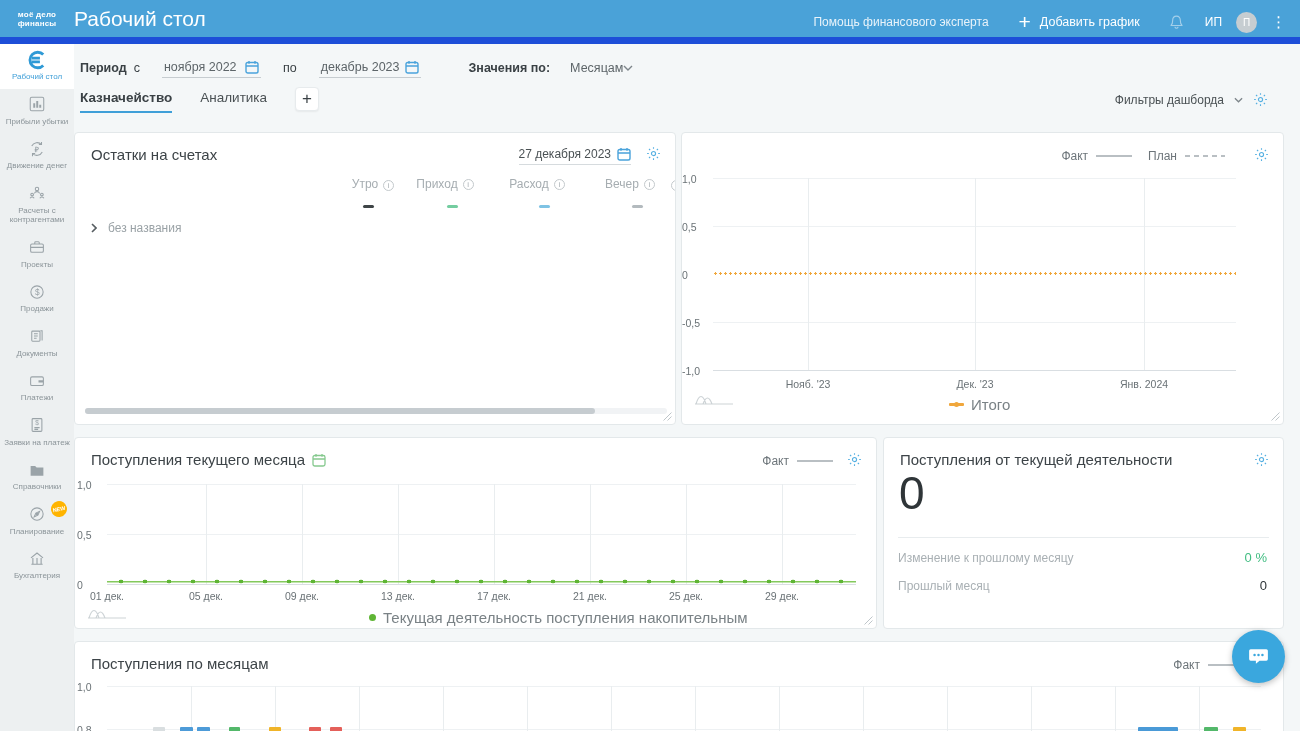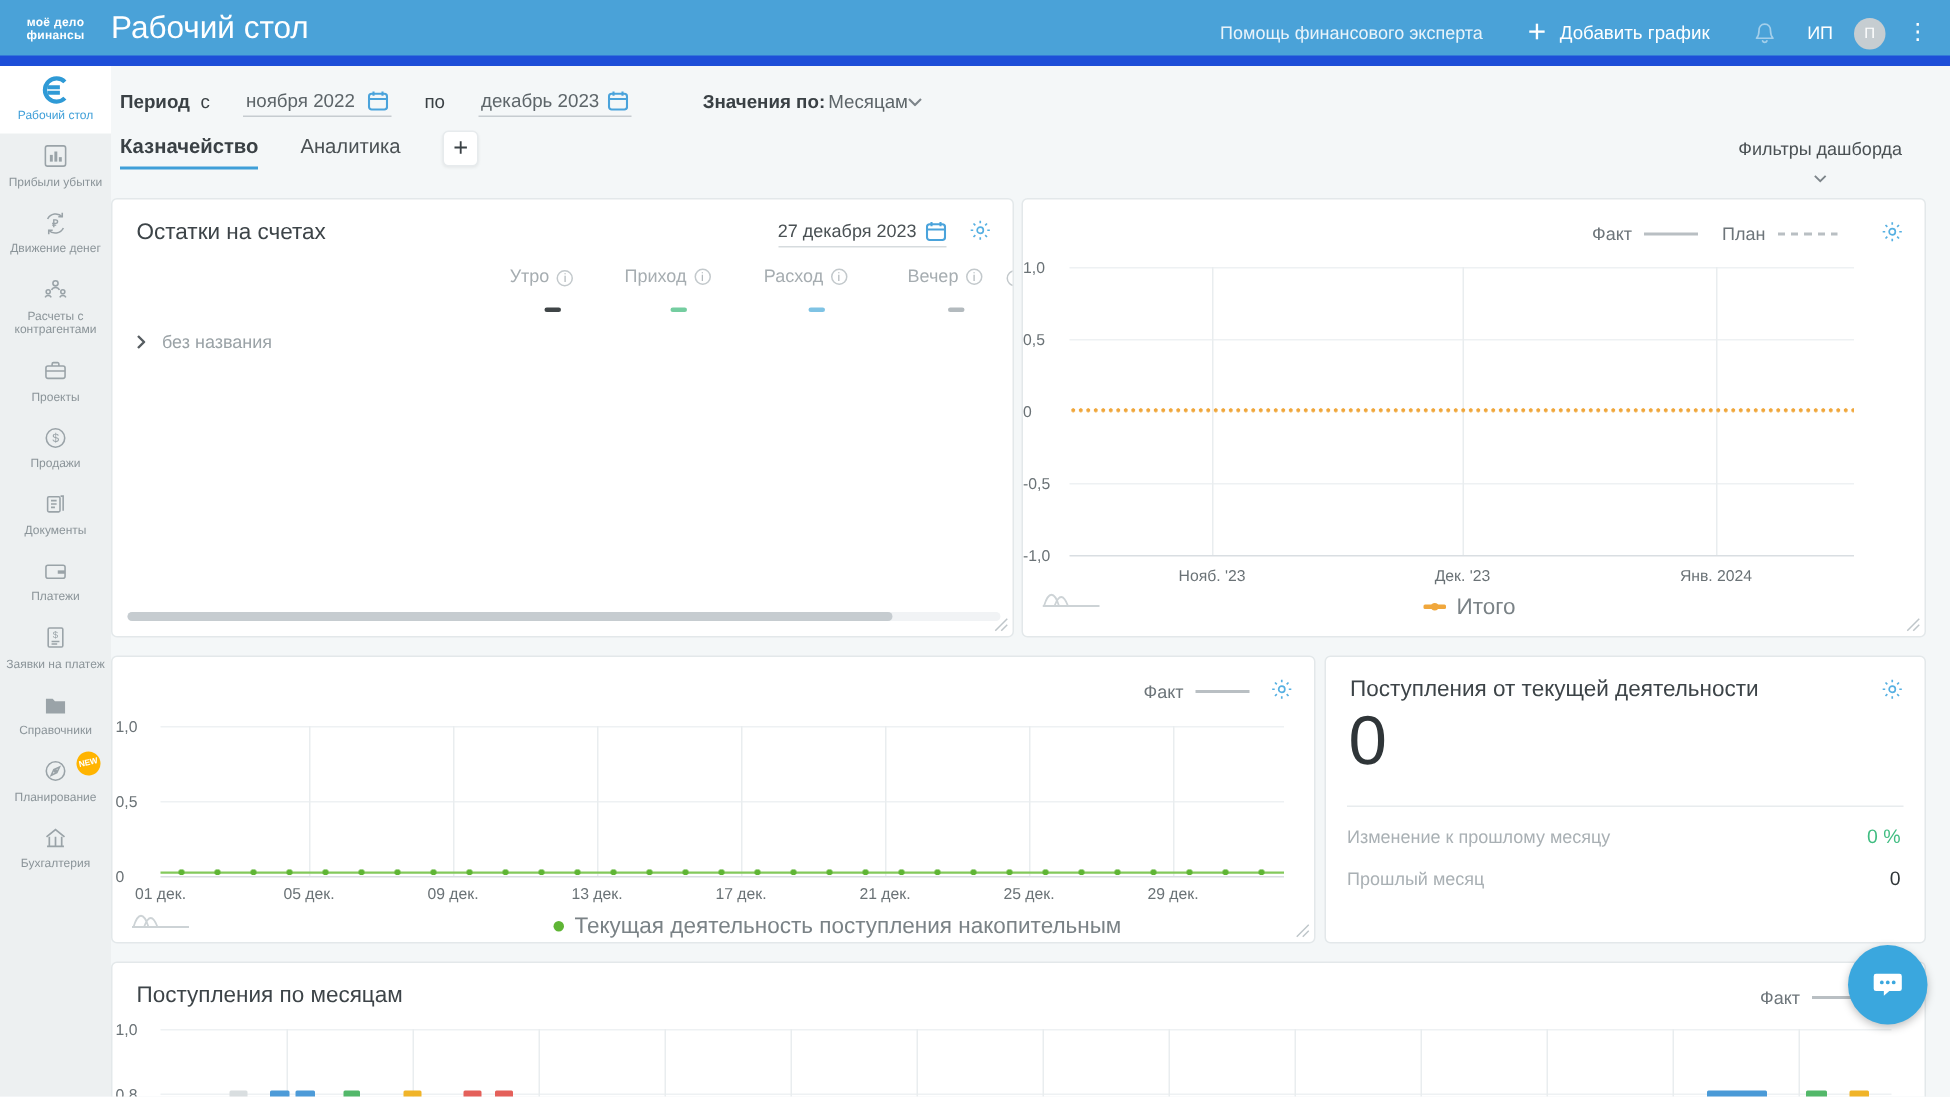--- a/index.html
+++ b/index.html
@@ -27,28 +27,28 @@
   .sb-item.active .lbl { color:#3f9fd8; }
   .sb-ic { height:19px; display:flex; align-items:center; justify-content:center; }
   .badge-new { position:absolute; top:2px; right:7px; background:#ffb400; color:#fff; font-size:5.5px; font-weight:bold; width:16px; height:16px; border-radius:50%; display:flex; align-items:center; justify-content:center; transform:rotate(-12deg); }
 
   
   .main { position:absolute; top:44px; left:74px; width:1226px; height:687px; }
   .frow { position:absolute; top:14px; left:6px; display:flex; align-items:center; font-size:12.5px; color:#3a4145; }
   .frow b { font-weight:bold; }
   .pfield { display:inline-flex; align-items:center; gap:5px; border-bottom:1px solid #c6ccd0; padding:2px 2px 3px; margin:0 22px; cursor:text; }
   .pfield .val { color:#5d6569; min-width:76px; }
-  .dd { display:inline-flex; align-items:center; margin-left:2px; cursor:pointer; color:#5d6569; }
+  .dd { display:inline-flex; align-items:center; margin-left:20px; cursor:pointer; color:#5d6569; }
 
   .trow { position:absolute; top:46px; left:6px; right:16px; height:30px; display:flex; align-items:flex-start; }
   .tab { font-size:13.5px; cursor:pointer; margin-right:28px; padding-bottom:6px; }
   .tab.active { font-weight:bold; color:#3a4145; border-bottom:2px solid #3f9fd8; }
   .tab.idle { color:#4a5154; }
   .tab-add { width:24px; height:24px; background:#fff; border:1px solid #e7ebed; border-radius:4px; box-shadow:0 1px 2px rgba(0,0,0,.06); display:flex; align-items:center; justify-content:center; font-size:17px; color:#3a4145; cursor:pointer; margin-top:-3px; }
-  .dash-filters { position:absolute; right:16px; top:2px; display:flex; align-items:center; gap:10px; font-size:12px; color:#4a5154; cursor:pointer;flex-direction:column; }
+  .dash-filters { position:absolute; right:16px; top:2px; display:flex; align-items:center; gap:10px; font-size:12px; color:#4a5154; cursor:pointer; }
 
   
   .card { position:absolute; background:#fff; border:1px solid #e3e8ea; border-radius:4px; overflow:hidden; }
   .card-title { position:absolute; left:16px; top:13px; font-size:15px; color:#3d4448; display:flex; align-items:center; gap:7px; white-space:nowrap; }
   .gear { position:absolute; cursor:pointer; display:flex; }
   .legend { position:absolute; display:flex; align-items:center; gap:8px; font-size:12px; color:#6d757a; }
   .sw-solid { width:36px; height:2px; background:#b9bfc3; }
   .sw-dash  { width:40px; height:2px; background:repeating-linear-gradient(90deg,#b9bfc3 0 5px,transparent 5px 9px); }
 
   .ytick { position:absolute; font-size:10.5px; color:#6a7276; text-align:left; width:26px; }
@@ -285,21 +285,21 @@
           <path d="M4 1v2.8M10 1v2.8M1 6h12"></path>
         </svg>
     </div>
     <span class="gear" style="right:14px;top:13px;">
       <svg width="15" height="15" viewBox="0 0 16 16" stroke="#56b0e2" fill="none" stroke-width="1.2">
           <circle cx="8" cy="8" r="2.2"></circle>
           <path d="M8 1.2V3M8 13v1.8M1.2 8H3M13 8h1.8M3.2 3.2l1.3 1.3M11.5 11.5l1.3 1.3M12.8 3.2l-1.3 1.3M4.5 11.5l-1.3 1.3"></path>
         </svg>
     </span>
 
-    <div class="colhead" style="left:241px;align-items:flex-end;">
+    <div class="colhead" style="left:253px;align-items:flex-end;">
         <span>Утро</span>
         <span class="info">i</span>
       </div>
     <div class="colhead" style="left:325px;">
         <span>Приход</span>
         <span class="info">i</span>
       </div>
     <div class="colhead" style="left:417px;">
         <span>Расход</span>
         <span class="info">i</span>
@@ -377,20 +377,27 @@
         </svg>
     </span>
     <span class="rsz">
         <svg width="9" height="9" viewBox="0 0 9 9">
           <path d="M0.5 8.5L8.5 0.5M4.5 8.5L8.5 4.5" stroke="#bfc6ca" fill="none"></path>
         </svg>
       </span>
   </section>
 
   <section class="card" style="left:0;top:393px;width:803px;height:192px;">
+    <div class="card-title">
+      <span>Поступления текущего месяца</span>
+      <svg width="14" height="14" viewBox="0 0 14 14" stroke="#86c98f" fill="none" stroke-width="1.3">
+          <rect x="1" y="2.5" width="12" height="10.5" rx="1.8"></rect>
+          <path d="M4 1v2.8M10 1v2.8M1 6h12"></path>
+        </svg>
+    </div>
     <div class="legend" style="right:43px;top:16px;">
       <span>Факт</span>
         <span class="sw-solid"></span>
     </div>
     <span class="gear" style="right:14px;top:14px;">
       <svg width="15" height="15" viewBox="0 0 16 16" stroke="#56b0e2" fill="none" stroke-width="1.2">
           <circle cx="8" cy="8" r="2.2"></circle>
           <path d="M8 1.2V3M8 13v1.8M1.2 8H3M13 8h1.8M3.2 3.2l1.3 1.3M11.5 11.5l1.3 1.3M12.8 3.2l-1.3 1.3M4.5 11.5l-1.3 1.3"></path>
         </svg>
     </span>

